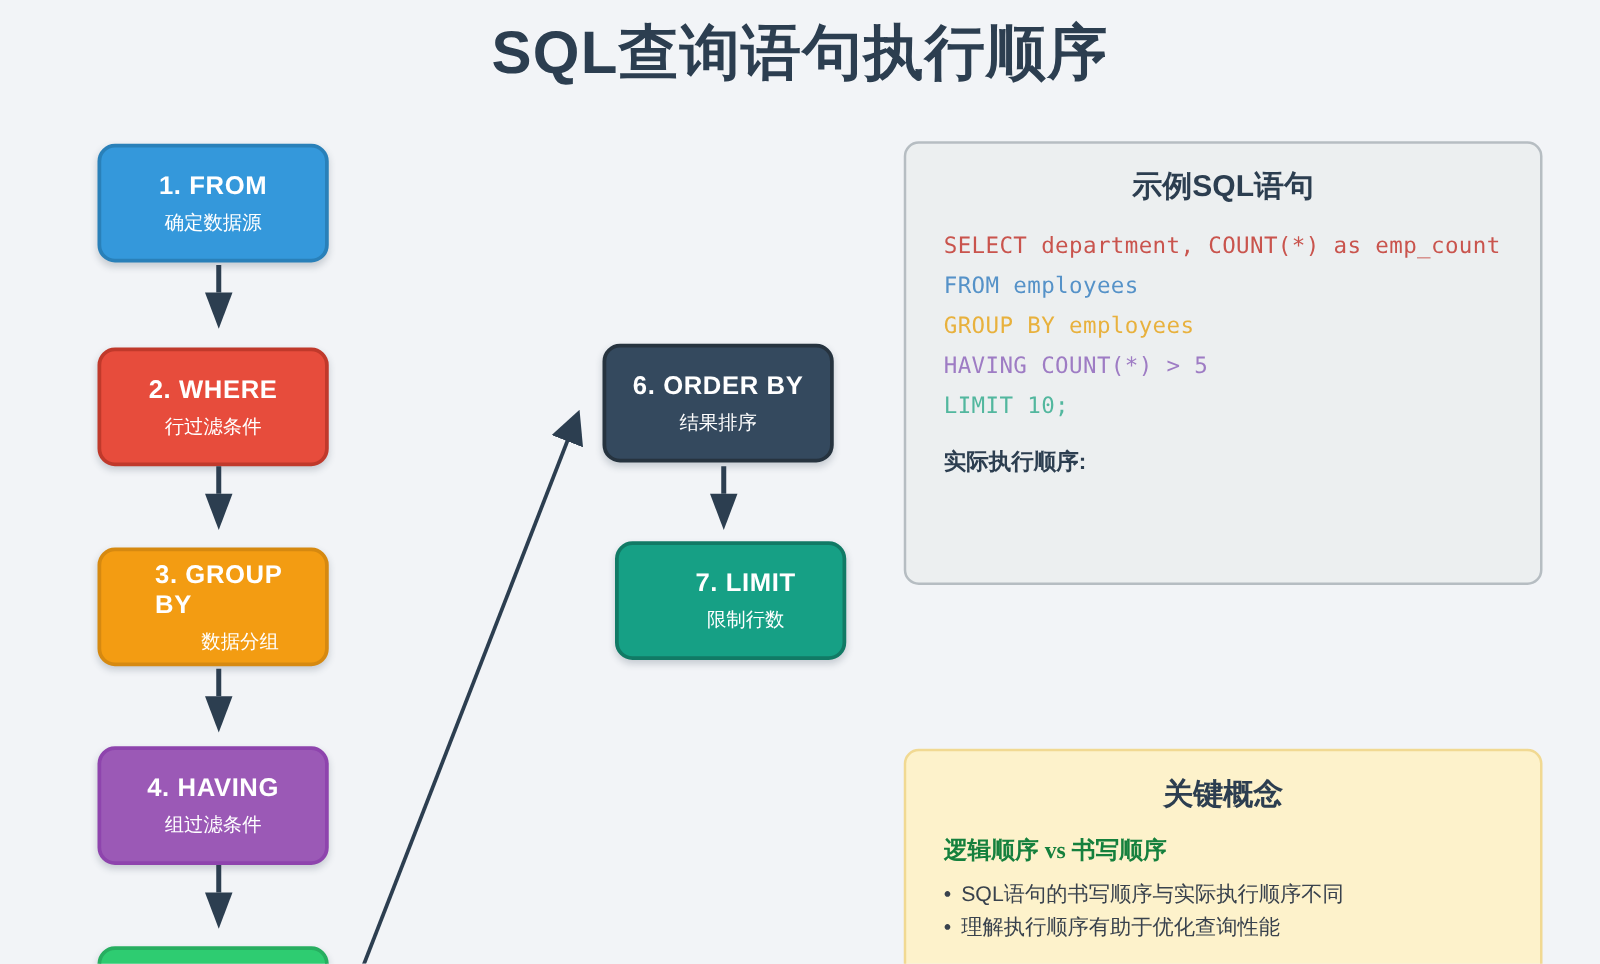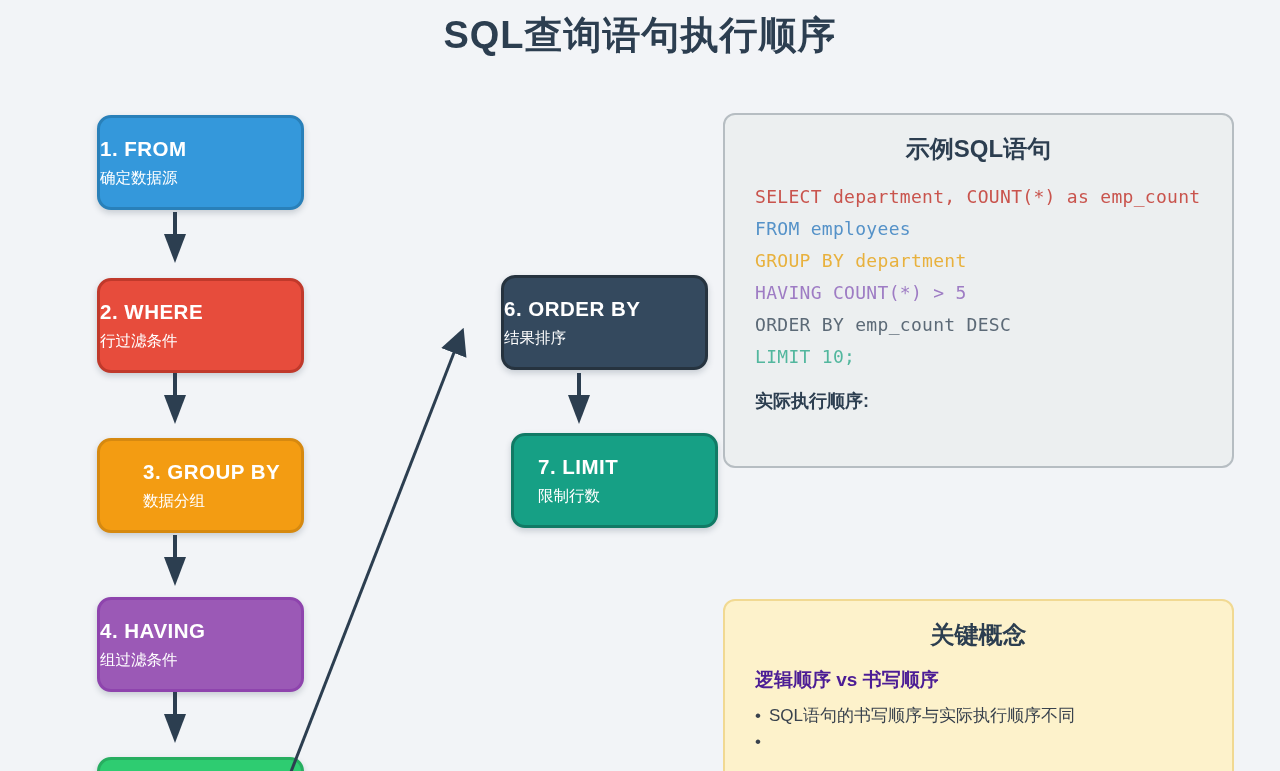--- a/index.html
+++ b/index.html
@@ -11,39 +11,38 @@
   .page {
     position: relative;
     width: 1280px;
     height: 771px;
     overflow: hidden;
   }
   .title {
     position: absolute;
     top: 10px; left: 0; right: 0;
     text-align: center;
-    font-size: 38px;
+    font-size: 48px;
     font-weight: bold;
     letter-spacing: 1px;
   }
   
   .node {
     position: absolute;
-    width: 207px;
+    width: 185px;
     height: 95px;
     border: 3px solid;
     border-radius: 14px;
     display: flex;
     flex-direction: column;
-    align-items: flex-start;
+    align-items: center;
     justify-content: center;
     gap: 7px;
     color: #ffffff;
     box-shadow: 0 3px 6px rgba(44,62,80,0.22);
-    margin-left: 19px;
   }
   .node-label { font-size: 20.5px; font-weight: bold; letter-spacing: .5px; }
   .node-sub   { font-size: 15.5px; }
   .n0 { left: 78px;  top: 115px; }
   .n1 { left: 78px;  top: 278px; }
   .n2 { left: 78px;  top: 438px; }
   .n3 { left: 78px;  top: 597px; }
   .n4 { left: 78px;  top: 757px; }
   .n5 { left: 482px; top: 275px; }
   .n6 { left: 492px; top: 433px; padding-left: 24px; }
@@ -196,34 +195,34 @@
       </marker>
     </defs>
     <line x1="280" y1="800" x2="462" y2="332" stroke="currentColor" stroke-width="3" marker-end="url(#ah)"></line>
   </svg>
 
   <section class="panel sql-panel" style="background: rgb(236, 239, 240); border-color: rgb(182, 189, 194);">
     <h2 class="panel-title" style="color: rgb(44, 62, 80);">示例SQL语句</h2>
     <div class="code">
       <div class="code-line" style="color: rgb(201, 84, 77);">SELECT department, COUNT(*) as emp_count</div>
       <div class="code-line" style="color: rgb(85, 146, 200);">FROM employees</div>
-      <div class="code-line" style="color: rgb(232, 177, 61);">GROUP BY department</div>
+      <div class="code-line" style="color: rgb(232, 177, 61);">GROUP BY employees</div>
       <div class="code-line" style="color: rgb(158, 124, 196);">HAVING COUNT(*) &gt; 5</div>
-      <div class="code-line" style="color: rgb(92, 106, 119);">ORDER BY emp_count DESC</div>
       <div class="code-line" style="color: rgb(82, 183, 158);">LIMIT 10;</div>
     </div>
     <h3 class="exec-title" style="color: rgb(44, 62, 80);">实际执行顺序:</h3>
   </section>
 
   <section class="panel concepts-panel" style="background: rgb(253, 242, 203); border-color: rgb(241, 217, 146);">
     <h2 class="panel-title" style="color: rgb(44, 62, 80);">关键概念</h2>
-    <h3 class="concept-heading" style="color: #4c1d95;">逻辑顺序 vs 书写顺序</h3>
+    <h3 class="concept-heading" style="color: #15803d; font-family: Liberation Serif, serif;">逻辑顺序 vs 书写顺序</h3>
     <div class="bullet">
       <span>•</span>
       <span>SQL语句的书写顺序与实际执行顺序不同</span>
     </div>
     <div class="bullet">
       <span>•</span>
+      <span>理解执行顺序有助于优化查询性能</span>
     </div>
 
   </section>
 
 </div>
 
 </body></html>

